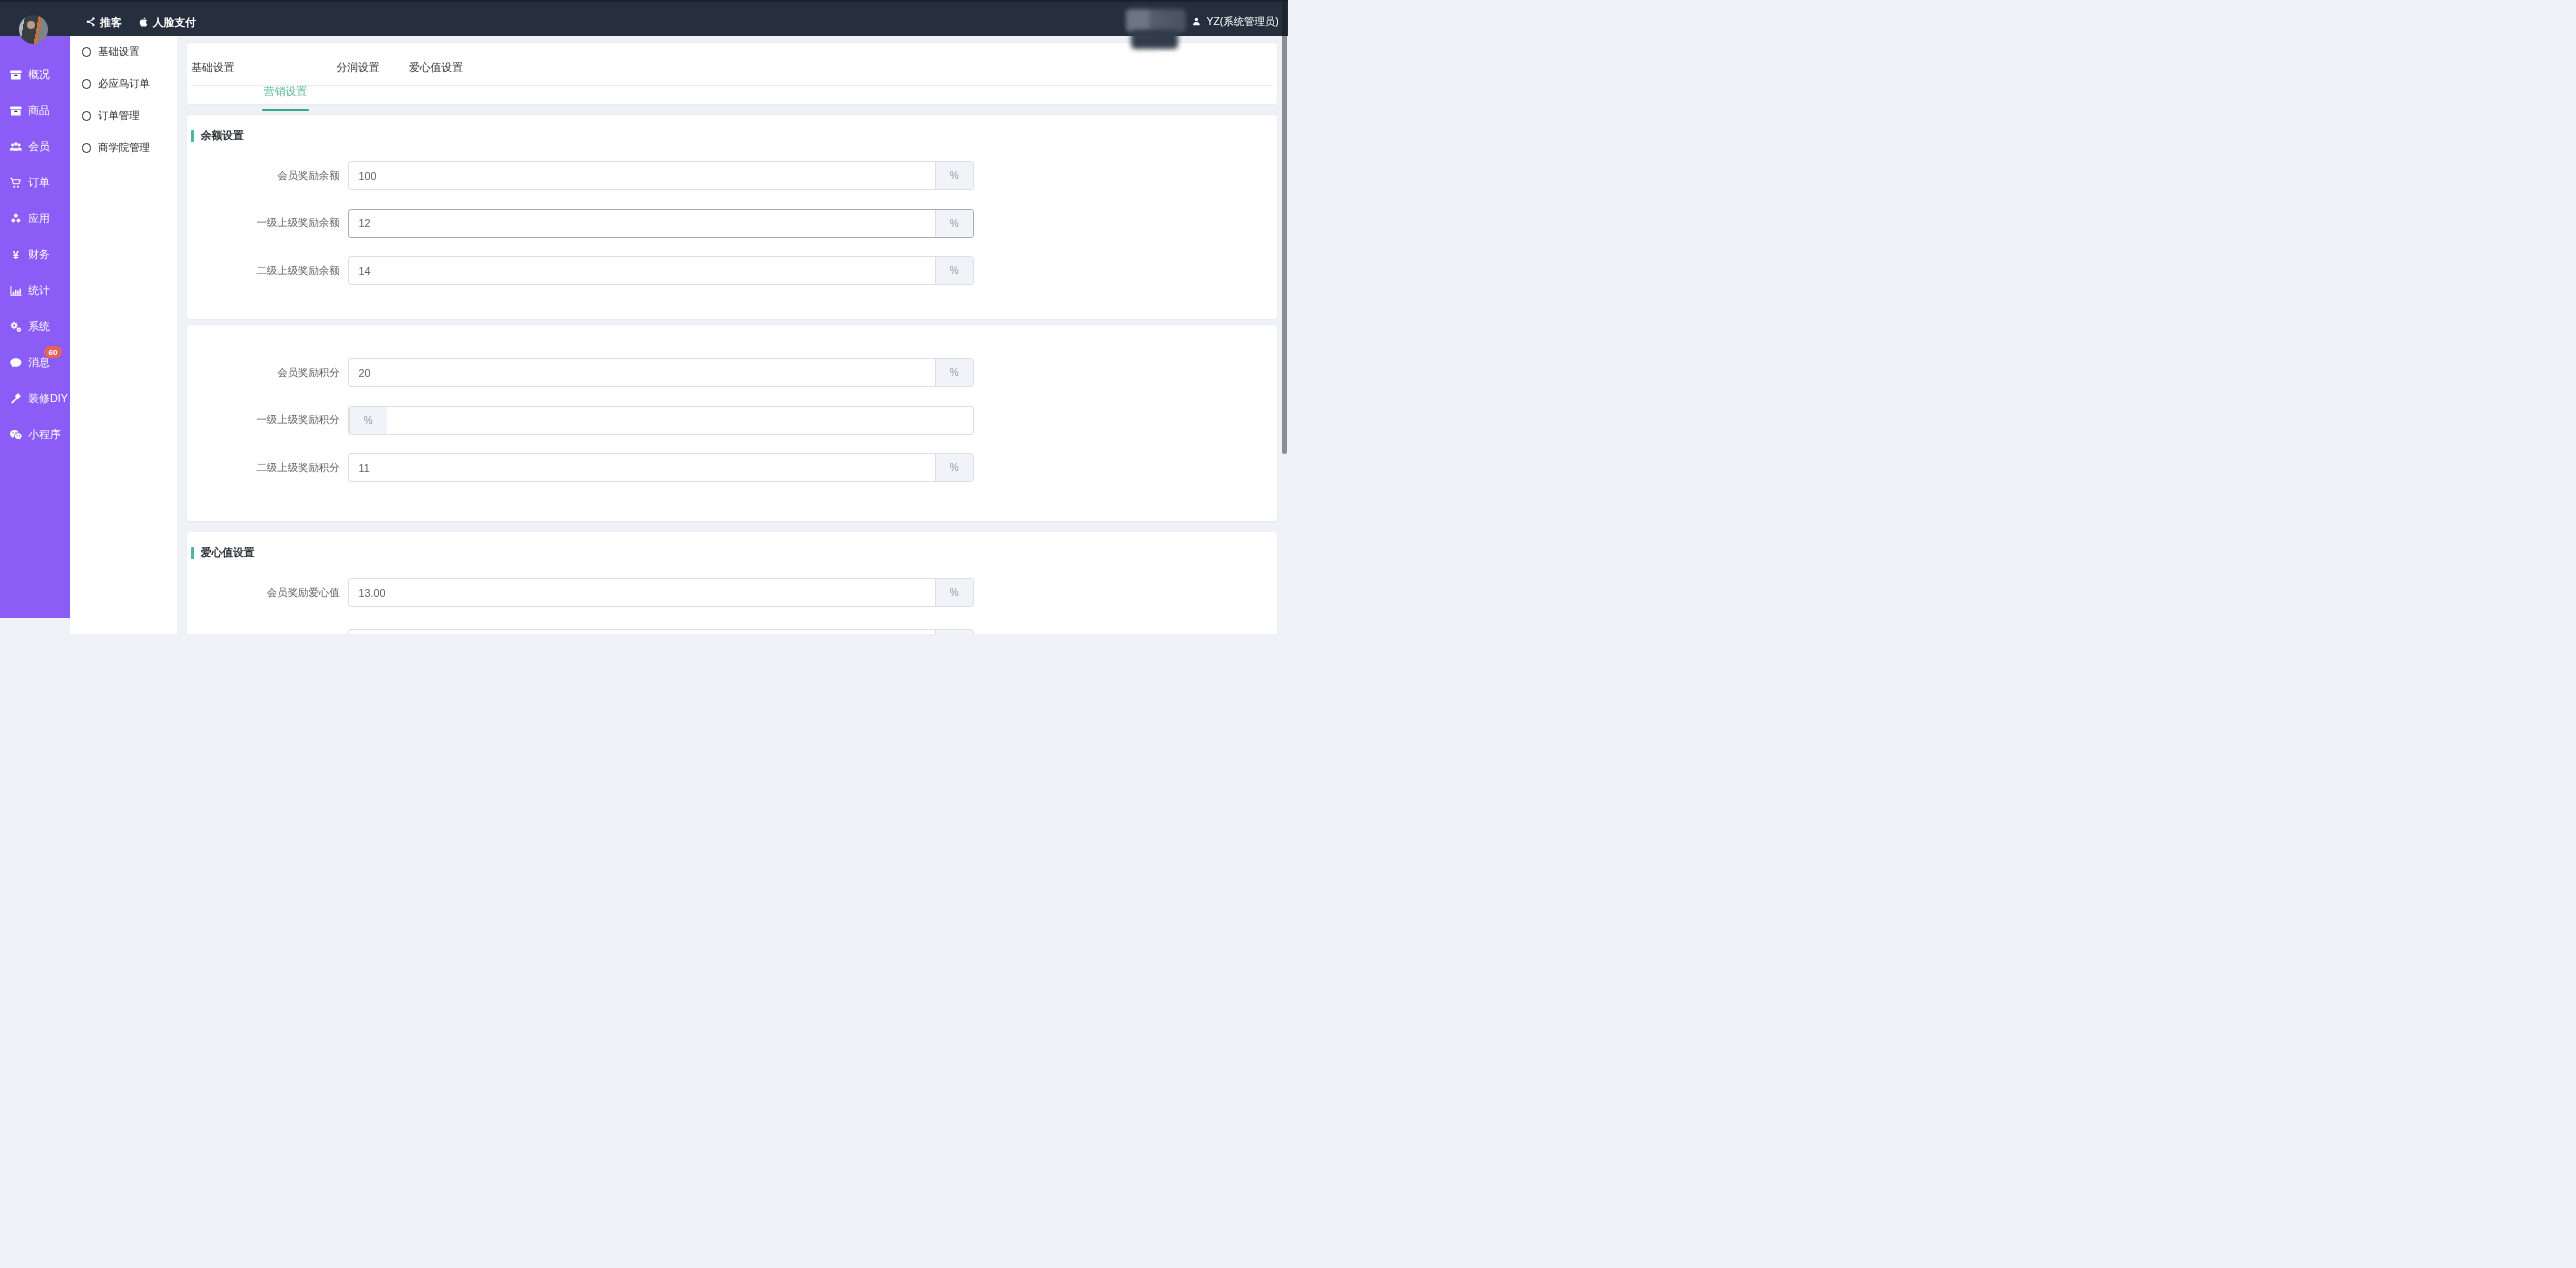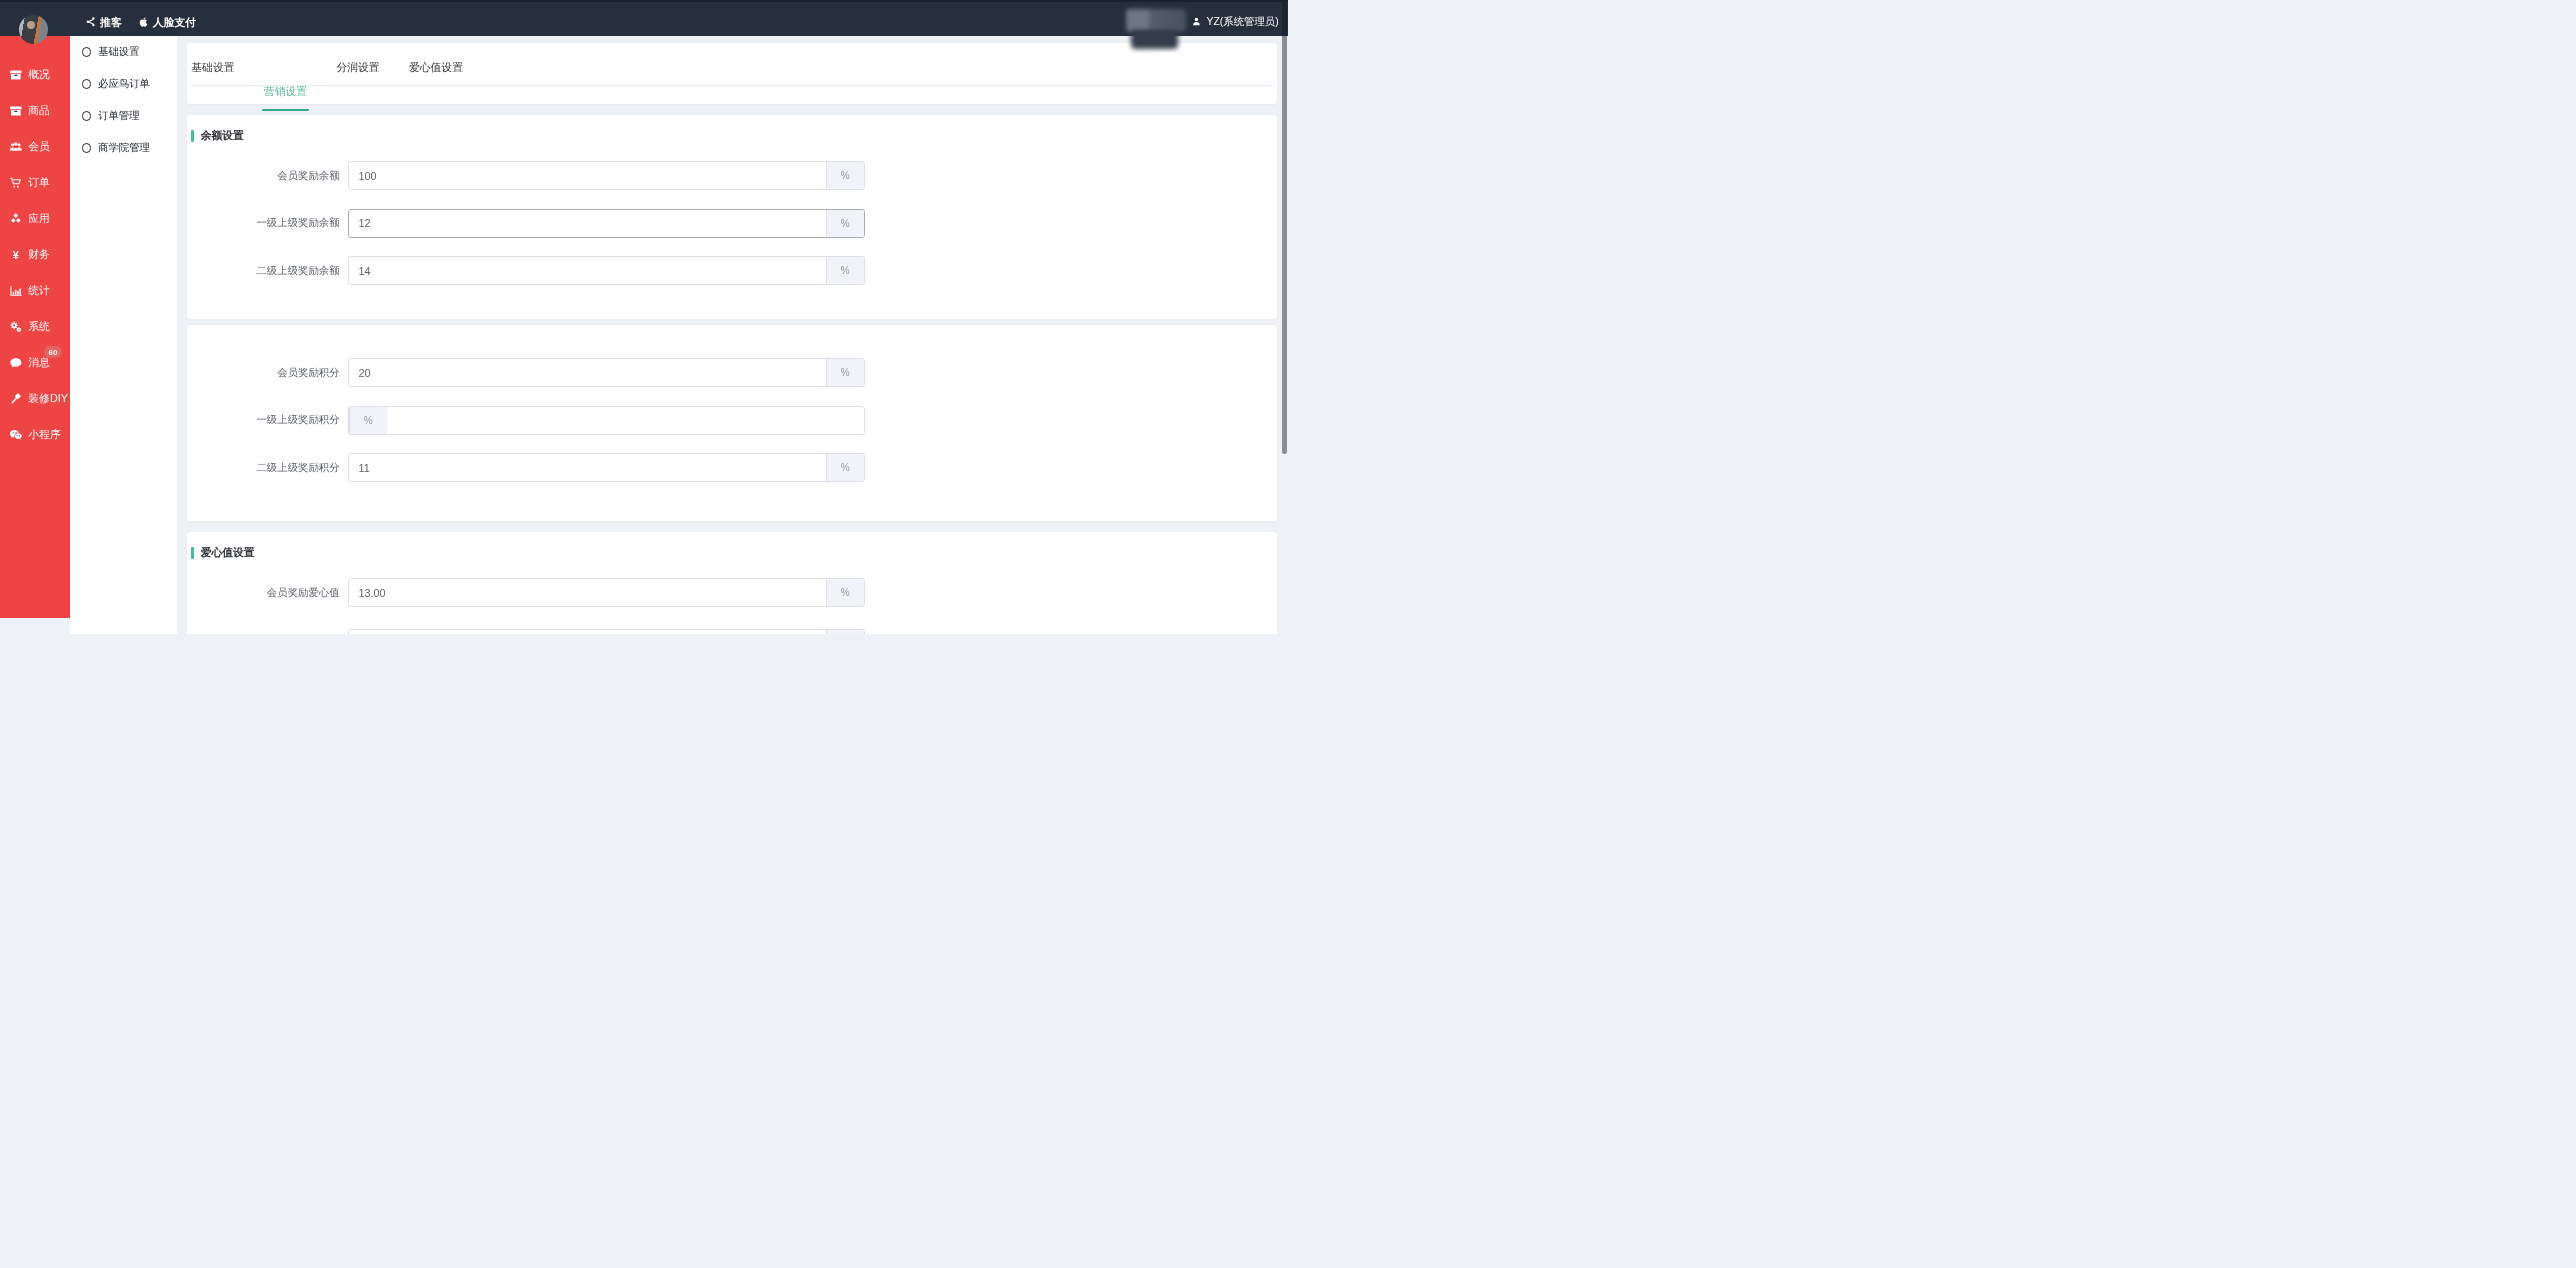--- a/index.html
+++ b/index.html
@@ -20,21 +20,21 @@
   .redact { position:absolute; left:1126px; top:9.3px; width:60px; height:23px; border-radius:4.3px;
     background:linear-gradient(90deg,#6e7684 0%,#6e7684 38%,#566070 38%,#4e5866 68%,#475160 100%);
     filter:blur(2.2px); }
   .redact2 { position:absolute; left:1131px; top:30px; width:47px; height:18.7px; border-radius:4.3px; background:#323c4a; filter:blur(2.9px); }
   .redact-dash { position:absolute; left:1158px; top:52px; width:16px; height:2.2px; background:rgba(255,255,255,.55); filter:blur(0.7px); }
   .avatar { position:absolute; left:19.4px; top:15px; width:29px; height:29px; border-radius:50%; z-index:6; overflow:hidden;
     background:linear-gradient(100deg,#aeb6bd 18%, #3a3d41 18% 58%, #c2743f 58% 68%, #7d838b 68%); }
   .avatar::after { content:""; position:absolute; left:7.2px; top:5.8px; width:8.6px; height:8.6px; border-radius:50%; background:#cfae96; opacity:.85; }
 
   
-  .sidebar { position:absolute; left:0; top:36px; width:70px; bottom:16px; background:#ef4444; z-index:4; padding-top:21px; }
+  .sidebar { position:absolute; left:0; top:36px; width:70px; bottom:16px; background:#8b5cf6; z-index:4; padding-top:21px; }
   .side-item { position:relative; height:36px; display:flex; align-items:center; padding-left:8px; color:#fdfdfd; font-size:10.8px; cursor:pointer; }
   .side-item .ico { width:16px; height:13.7px; display:flex; align-items:center; justify-content:center; flex:0 0 16px; }
   .side-item svg { width:13.7px; height:13.7px; }
   .side-item .lbl { margin-left:4.3px; white-space:nowrap; }
   .badge { position:absolute; left:44px; top:1.4px; min-width:18px; height:11.5px; padding:0 4.3px; border-radius:6.5px;
     background:#e4635e; color:#fff; font-size:8px; font-weight:bold; display:flex; align-items:center; justify-content:center; }
 
   
   .submenu { position:absolute; left:70px; top:36px; width:107px; bottom:0; background:#ffffff; z-index:3; }
   .sub-item { height:32px; display:flex; align-items:center; padding-left:12.2px; font-size:10.4px; color:#23282e; cursor:pointer; }
@@ -53,21 +53,21 @@
   .tab.active { color:#57b795;margin-top:48px; }
   .tab .ink { display:none; }
   .tab.active .ink { display:block; position:absolute; left:-1.4px; right:-1.4px; bottom:-12.2px; height:2.2px; background:#35a98c; border-radius:0.7px; }
 
   .sec-head { display:flex; align-items:center; height:13px; margin-left:0.7px; }
   .sec-bar { width:2.9px; height:12.2px; border-radius:0.7px; background:#4cb69e; margin-right:6.5px; }
   .sec-title { font-size:10.8px; font-weight:bold; color:#2e3135; }
 
   .frow { display:flex; align-items:center; height:29px; margin-top:18.7px; }
   .flabel { flex:0 0 157px; text-align:right; padding-right:8px; font-size:10.4px; color:#5b5f66; white-space:nowrap; }
-  .igroup { display:flex; width:517px; height:29px; background:#fff; border:0.7px solid #dcdfe6; border-radius:2.9px; overflow:hidden; }
+  .igroup { display:flex; width:626px; height:29px; background:#fff; border:0.7px solid #dcdfe6; border-radius:2.9px; overflow:hidden; }
   .igroup.focused { border-color:#a8abb2; }
   .ifield { flex:1; min-width:0; border:none; outline:none; padding:0 10px; font-size:10.8px; color:#5f6368; background:transparent; font-family:"Liberation Sans", sans-serif; }
   .iaddon { flex:0 0 38px; background:#f1f3f8; border-left:0.7px solid #dcdfe6; display:flex; align-items:center; justify-content:center; font-size:10px; color:#949aa4; }
   .frow.partial { margin-top:21.6px; }
 
   
   .scroll-thumb { position:absolute; right:0.7px; top:2.2px; width:5px; height:452px; border-radius:2.9px; background:rgba(18,21,26,.45); z-index:9; }
 </style>
 </head>
 <body>

